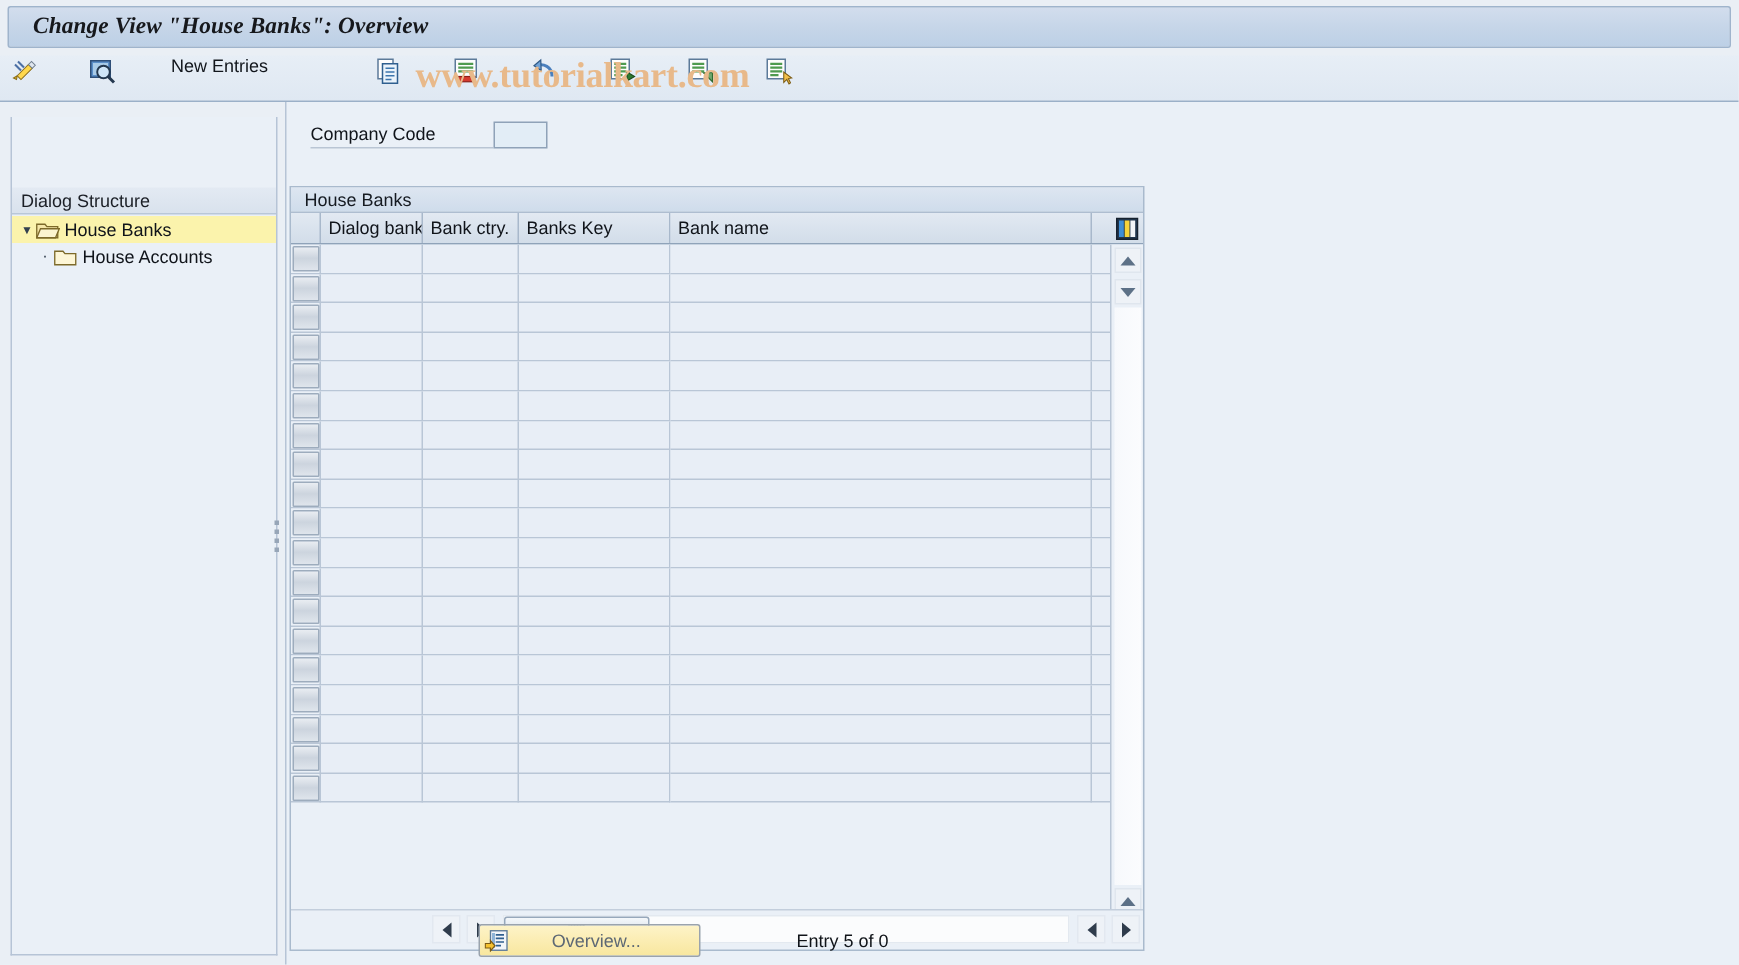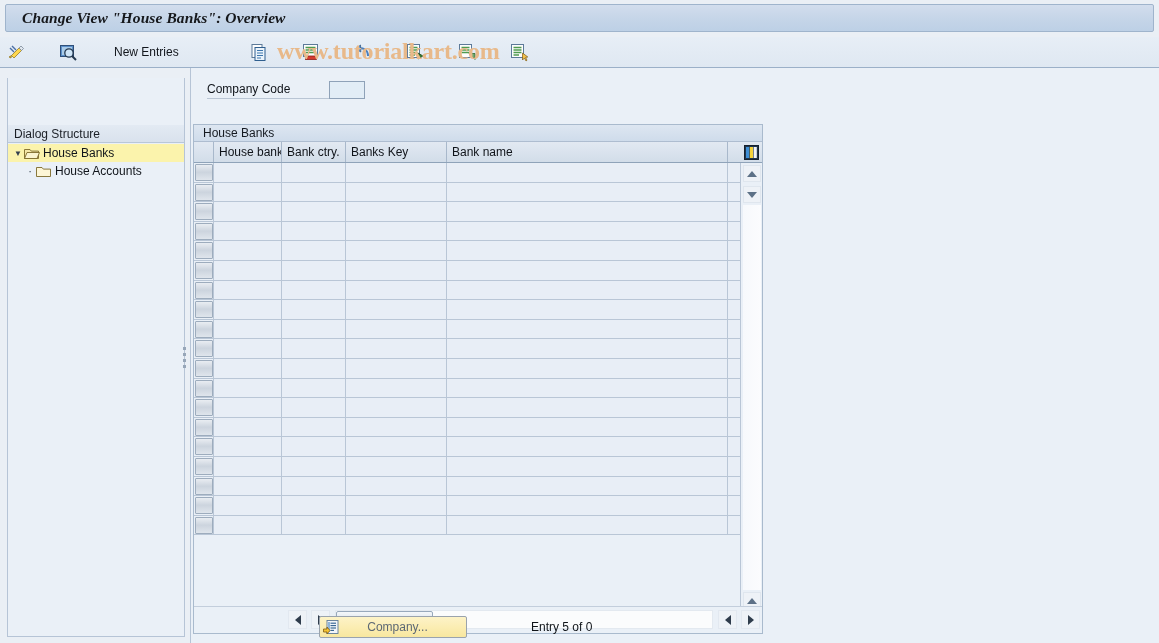--- a/index.html
+++ b/index.html
@@ -28,21 +28,21 @@
     margin-left: 16px;
     letter-spacing: .1px;
     white-space: nowrap;
   }
 
   
   .toolbar {
     position: absolute; left: 0px; top: 37px; width: 1159px; height: 31px;
     background: linear-gradient(to bottom,#e7eef6 0%, #dfe8f2 100%);
     border-bottom: 1px solid #9bb0c8;
-    display: flex; align-items: center; gap: 26px;
+    display: flex;  gap: 26px;
   }
   .tb-icon {
     width: 20px; height: 20px; margin-left: 6px;
     position: relative; flex: none;
   }
   .tb-label {
     margin-left: 10px; margin-right: 4px;
     font-size: 12px; color: #12161c; white-space: nowrap;
   }
   .tb-gap { width: 8px; flex: none; }
@@ -397,21 +397,21 @@
     <input class="field-input" type="text" value="" style="">
   </div>
 
   <div class="tablepanel">
     <div class="tp-caption">House Banks</div>
 
     <div class="grid-wrap">
 
       <div class="hdr-row">
         <div class="hdr-cell c-sel"></div>
-        <div class="hdr-cell c-hb">House bank</div>
+        <div class="hdr-cell c-hb">Dialog bank</div>
         <div class="hdr-cell c-ctry">Bank ctry.</div>
         <div class="hdr-cell c-key">Banks Key</div>
         <div class="hdr-cell c-name">Bank name</div>
         <div class="hdr-cell cell-end"></div>
         <div class="cfg-cell">
           <svg width="15" height="15" viewBox="0 0 15 15">
             <rect x=".5" y=".5" width="14" height="14" fill="#20354c" stroke="#16212e"></rect>
             <rect x="2" y="2" width="3.2" height="11" fill="#3f8fd6"></rect>
             <rect x="5.8" y="2" width="3.2" height="11" fill="#f5d33b"></rect>
             <rect x="9.6" y="2" width="3.2" height="11" fill="#f2f5f8"></rect>
@@ -660,18 +660,18 @@
           <g stroke="#2f5f8f" stroke-width="1.1">
             <line x1="7.5" y1="3.2" x2="13" y2="3.2"></line>
               <line x1="7.5" y1="5.6" x2="13" y2="5.6"></line>
             <line x1="7.5" y1="8" x2="13" y2="8"></line>
               <line x1="7.5" y1="10.4" x2="11" y2="10.4"></line>
           </g>
           <rect x="5" y="2" width="2" height="10" fill="#8fb4d8"></rect>
           <path d="M.5 9 L4 9 L4 7 L7 10.5 L4 14 L4 12 L.5 12 Z" fill="#f5c230" stroke="#7d5c14" stroke-width=".8"></path>
         </svg>
       </span>
-      <span class="pos-text">Company...</span>
+      <span class="pos-text">Overview...</span>
     </div>
     <div class="entry-text">Entry 5 of 0</div>
   </div>
 
 </div>
 
 </body></html>

